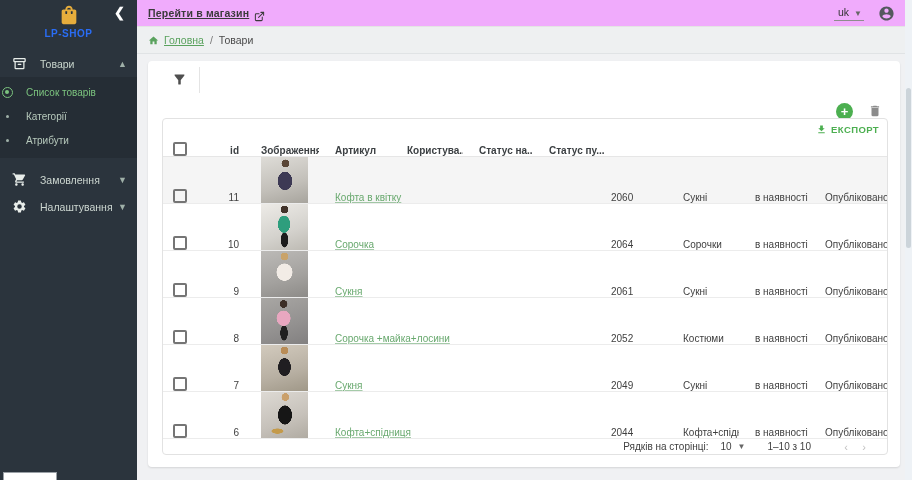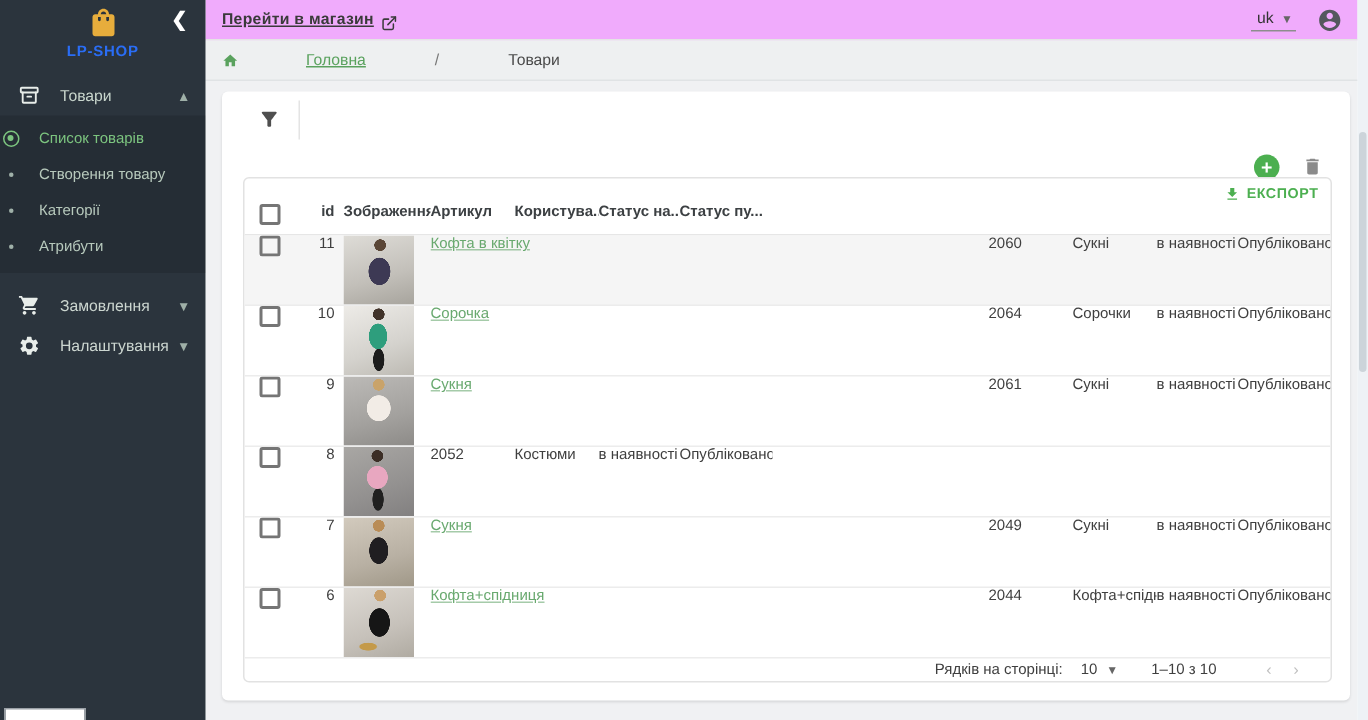--- a/index.html
+++ b/index.html
@@ -31,21 +31,21 @@
   .topbar { position:absolute; left:0; top:0; right:0; height:27px; background:#f0abfc; border-bottom:1px solid #e4e4e4; display:flex; align-items:center; padding:0 10px 0 11px; }
   .store-link { font-size:10.5px; color:#3a3a3a; text-decoration:underline; font-weight:bold; letter-spacing:.2px; cursor:pointer; }
   .ext-icon { display:inline-block; width:11px; height:11px; margin-left:5px; color:#3a3a3a; vertical-align:-1px; }
   .ext-icon svg { width:11px; height:11px; }
   .topbar-right { margin-left:auto; display:flex; align-items:center; gap:14px; }
   .lang-select { font-size:10.5px; color:#333; border-bottom:1px solid #8d8d8d; padding:1px 2px 2px 4px; cursor:pointer; }
   .lang-select .caret { font-size:8px; color:#666; margin-left:5px; }
   .account-icon { width:17px; height:17px; color:#54585e; cursor:pointer; }
   .account-icon svg { width:17px; height:17px; display:block; }
 
-  .breadcrumb { position:absolute; left:0; top:27px; right:0; height:27px; background:#eef0f1; border-bottom:1px solid #e0e3e5; display:flex; align-items:center; padding:0 11px; font-size:10.5px;gap:40px; }
+  .breadcrumb { position:absolute; left:0; top:27px; right:0; height:27px; background:#eef0f1; border-bottom:1px solid #e0e3e5; display:flex; align-items:center; padding:0 11px; font-size:10.5px; }
   .home-icon { width:11px; height:11px; color:#5aa25e; margin-right:5px; }
   .home-icon svg { width:11px; height:11px; display:block; }
   .bc-link { color:#5aa25e; text-decoration:underline; cursor:pointer; }
   .bc-sep { color:#777; margin:0 6px; }
   .bc-current { color:#4a4a4a; }
 
   .main { position:absolute; left:0; top:54px; right:0; bottom:0; background:#f0f1f3; }
   .card { position:absolute; left:11px; right:5px; top:7px; bottom:13px; background:#fff; border-radius:4px; box-shadow:0 1px 2px rgba(0,0,0,.12); }
 
   .toolbar-row { height:37px; display:flex; align-items:center; padding-left:24px; }
@@ -57,21 +57,21 @@
   .add-btn { width:17px; height:17px; border-radius:50%; background:#4caf50; color:#fff; display:flex; align-items:center; justify-content:center; font-size:13px; line-height:1; cursor:pointer; font-weight:bold; }
   .trash-btn { width:14px; height:14px; color:#8b8b8b; cursor:pointer; }
   .trash-btn svg { width:14px; height:14px; display:block; }
 
   .inner-card { position:absolute; left:14px; right:12px; top:57px; bottom:12px; border:1px solid #e2e2e2; border-radius:4px; background:#fff; display:flex; flex-direction:column; overflow:hidden; }
   .export-row { height:17px; display:flex; align-items:center; justify-content:flex-end; padding:3px 8px 0 0; }
   .export-btn { display:flex; align-items:center; gap:4px; color:#4caf50; font-size:9.5px; font-weight:bold; letter-spacing:.4px; cursor:pointer; }
   .export-btn .dl { width:11px; height:11px; }
   .export-btn .dl svg { width:11px; height:11px; display:block; }
 
-  .thead, .trow { display:flex; align-items:flex-start; }
+  .thead, .trow { display:flex; align-items:flex-end;gap:16px; }
   .thead { height:21px; border-bottom:1px solid #e6e6e6; font-size:10px; font-weight:bold; color:#3c4043; }
   .trow { height:47px; border-bottom:1px solid #ececec; font-size:10px; color:#3f3f3f; }
   .trow.alt { background:#f5f5f5; }
   .c { flex:none; padding-right:4px; white-space:nowrap; overflow:hidden; }
   .c.check { width:36px; padding-left:10px; }
   .c.id { width:30px; text-align:right; padding-right:6px; }
   .c.img { width:58px; }
   .c.name { flex:1 1 auto; min-width:0; }
   .c.sku { width:56px; }
   .c.cat { width:56px; }
@@ -125,24 +125,20 @@
               <path d="M10 13.5h4"></path>
             </svg>
         </span>
         <span>Товари</span>
         <span class="chev">▲</span>
       </div>
       <div class="subwrap">
         <div class="smitem active">
           <span class="radio"></span>
           <span>Список товарів</span>
-        </div>
-        <div class="smitem">
-          <span class="bullet"></span>
-          <span>Створення товару</span>
         </div>
         <div class="smitem">
           <span class="bullet"></span>
           <span>Категорії</span>
         </div>
         <div class="smitem">
           <span class="bullet"></span>
           <span>Атрибути</span>
         </div>
       </div>
@@ -284,20 +280,21 @@
           <div class="c stock">в наявності</div>
           <div class="c pub">Опубліковано</div>
         </div>
 
         <div class="trow">
           <div class="c check"><span class="cb"></span></div>
           <div class="c id">8</div>
           <div class="c img">
               <div class="pimg pimg-3"></div>
             </div>
+          <div class="c name"><span class="plink">Сорочка +майка+лосини</span></div>
           <div class="c sku">2052</div>
           <div class="c cat">Костюми</div>
           <div class="c stock">в наявності</div>
           <div class="c pub">Опубліковано</div>
         </div>
 
         <div class="trow">
           <div class="c check"><span class="cb"></span></div>
           <div class="c id">7</div>
           <div class="c img">

